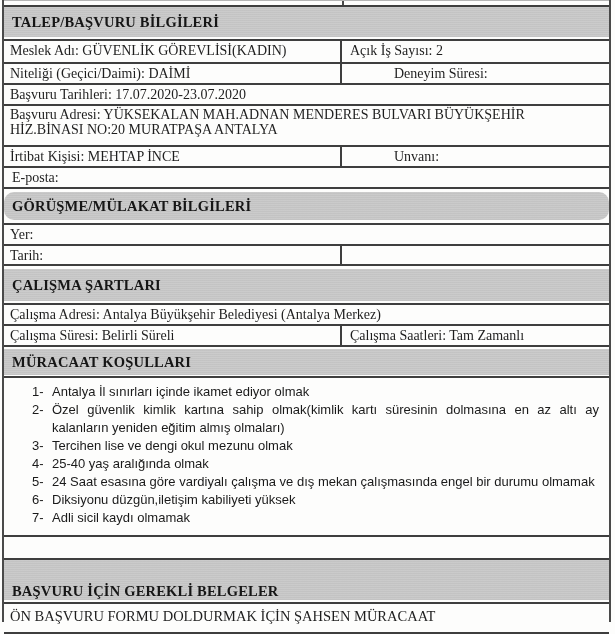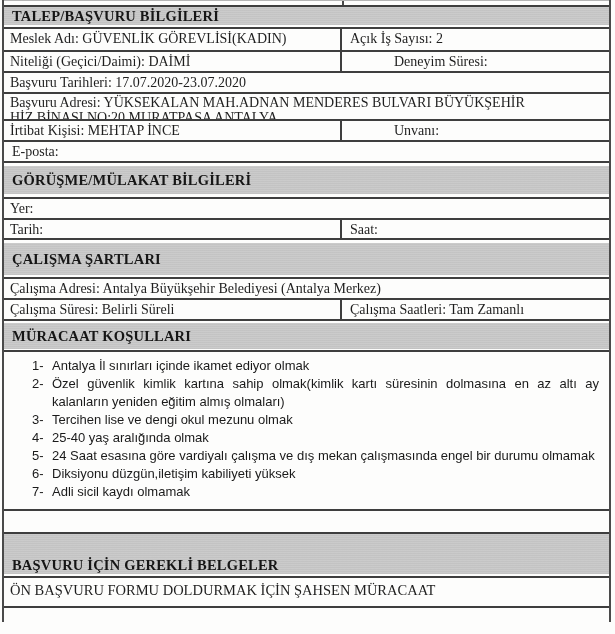--- a/index.html
+++ b/index.html
@@ -34,23 +34,23 @@
     overflow:hidden;
   }
   .row.bb{ border-bottom:2px solid #3e3e3e; }
   .cell-l{
     width:338px; flex:0 0 338px; height:100%;
     border-right:2px solid #3e3e3e;
     padding:2px 4px 0 6px;
   }
   .cell-r{ flex:1 1 auto; padding:2px 4px 0 8px; }
   .cell-full{ flex:1 1 auto; padding:2px 22px 0 6px; }
-  .gap{ background:#fdfdfc; } .h30{height:18px;} .h2{height:2px;} .h23{height:23px;}
-  .h21{height:21px;gap:44px;} .h31{height:27px;} .h3{height:3px;} .h28{height:28px;}
-  .h22{height:22px;} .h35{height:32px;} .h26{height:26px;} .h1{height:1px;}
+  .gap{ background:#fdfdfc; } .h30{height:30px;} .h2{height:2px;} .h23{height:23px;}
+  .h21{height:21px;gap:44px;} .h31{height:41px;} .h3{height:3px;} .h28{height:28px;border-radius:10px;}
+  .h22{height:22px;flex-direction:column;} .h35{height:32px;} .h26{height:26px;} .h1{height:1px;}
   .h161{height:161px;} .h34{height:40px;align-items:flex-end;} .h32{height:32px;}
 
   .partial{
     position:relative; height:7px;
     border-top:1px solid #b5b5b5;
     border-bottom:2px solid #3e3e3e;
     background:#fdfdfc;
   }
   .partial .vline{
     position:absolute; left:338px; top:0; bottom:0; width:2px; background:#4a4a4a;

